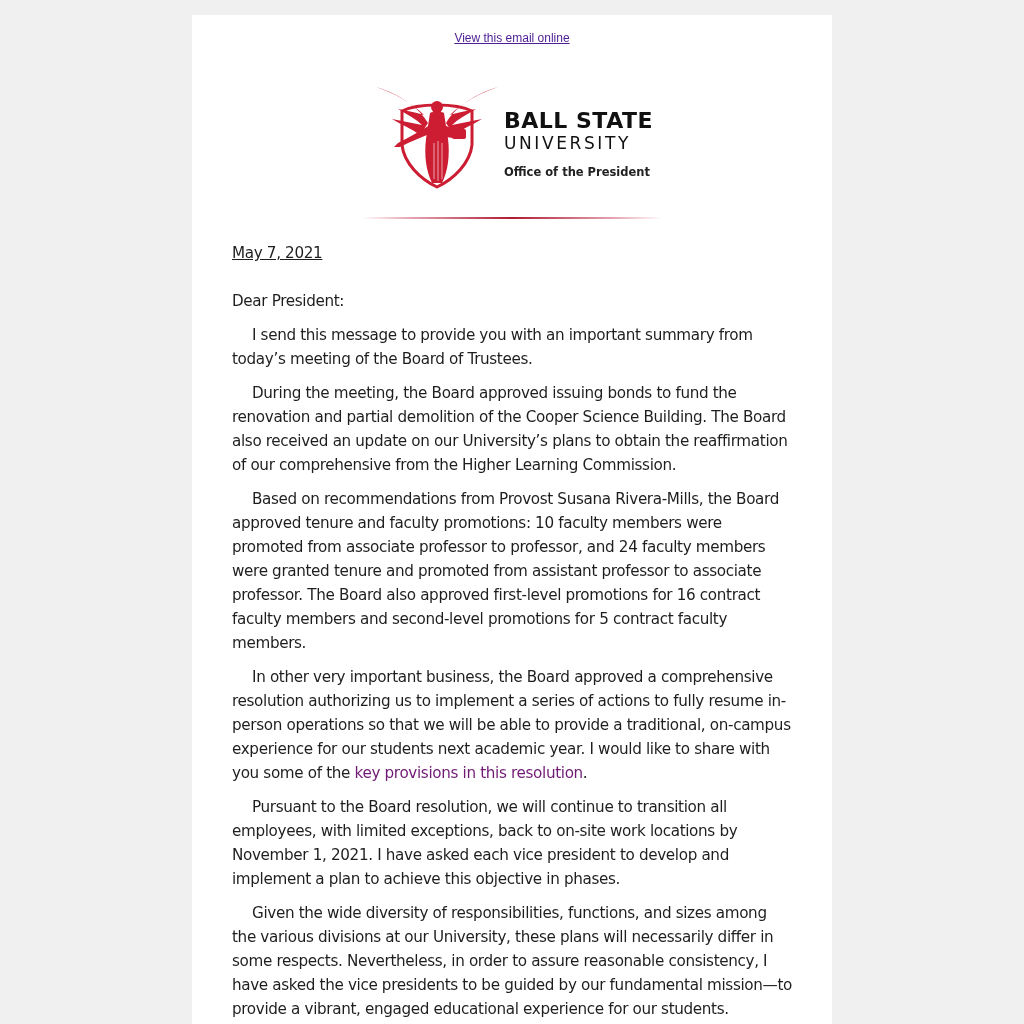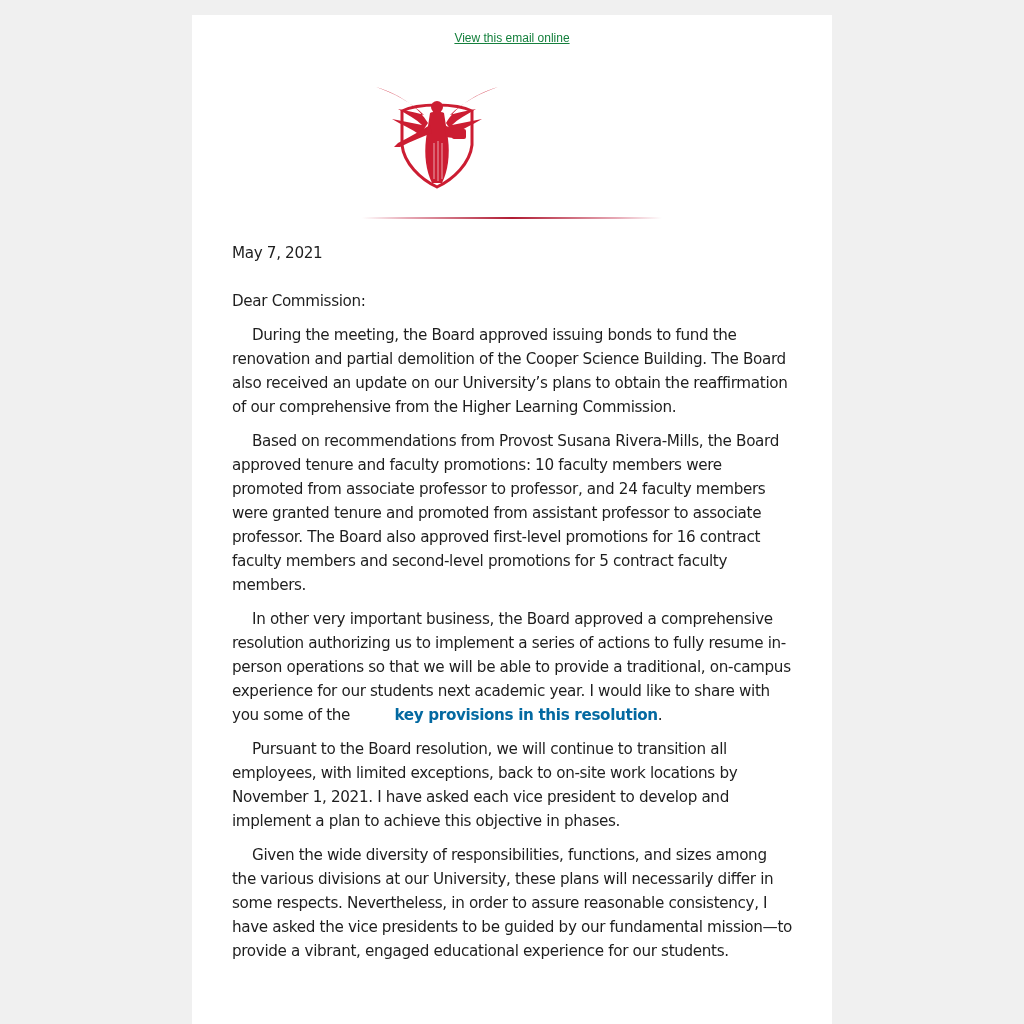--- a/index.html
+++ b/index.html
@@ -22,21 +22,21 @@
     position: absolute;
     top: 16px;
     left: 0;
     width: 640px;
     text-align: center;
     font-family: "Liberation Sans", sans-serif;
     font-size: 12px;
     line-height: 14px;
   }
   .view-online a {
-    color: #15803d;
+    color: #4c1d95;
     text-decoration: underline;
     cursor: pointer;
   }
   .logo {
     position: absolute;
     left: 182px;
     top: 70px;
     width: 280px;
     height: 110px;
   }
@@ -85,33 +85,33 @@
     font-size: 15.2px;
     line-height: 24px;
     color: #1e1e1e;
     letter-spacing: -0.35px;
   }
   .body-text p {
     margin: 0 0 10px 0;
   }
   .date {
     margin-bottom: 24px !important;
+    text-decoration: underline;
   }
   .salutation {
     margin-bottom: 10px !important;
   }
   .indent {
     text-indent: 20px;
   }
   .link {
-    color: #0369a1;
-    font-weight: bold;
+    color: #701a75;
+    font-weight: normal;
     text-decoration: none;
     cursor: pointer;
-    margin-left: 40px;
   }
 </style>
 </head>
 <body>
 
 <div class="card">
 
   <div class="view-online">
     <a>View this email online</a>
   </div>
@@ -124,27 +124,33 @@
 
       <path d="M28,26 C44,18 82,18 98,26 L98,60 C96,78 80,94 63,102 C46,94 30,78 28,60 Z" fill="none" stroke="#cc1d32" stroke-width="3"></path>
 
       <circle cx="63" cy="22" r="6" fill="#cc1d32"></circle>
       <path d="M56,28 C60,26 66,26 70,28 L74,54 C76,70 74,86 68,98 L58,98 C52,86 50,70 52,54 Z" fill="#cc1d32"></path>
       <path d="M56,40 C46,46 36,52 24,58 L20,62 L26,62 C38,56 48,52 58,48 Z" fill="#cc1d32"></path>
       <path d="M70,40 L84,46 L86,54 L72,52 Z" fill="#cc1d32"></path>
       <rect x="78" y="44" width="14" height="10" rx="2" fill="#cc1d32"></rect>
       <path d="M60,58 L60,94 M64,56 L64,96 M68,58 L68,94" stroke="#ffffff" stroke-width="1" opacity="0.6"></path>
     </svg>
+    <div class="logo-text">
+      <div class="logo-name">BALL STATE</div>
+      <div class="logo-univ">UNIVERSITY</div>
+      <div class="logo-office">Office of the President</div>
+    </div>
   </div>
 
   <div class="divider"></div>
 
   <div class="body-text">
     <p class="date">May 7, 2021</p>
-    <p class="salutation">Dear Commission:</p>
+    <p class="salutation">Dear President:</p>
+    <p class="indent">I send this message to provide you with an important summary from today’s meeting of the Board of Trustees.</p>
     <p class="indent">During the meeting, the Board approved issuing bonds to fund the renovation and partial demolition of the Cooper Science Building. The Board also received an update on our University’s plans to obtain the reaffirmation of our comprehensive from the Higher Learning Commission.</p>
     <p class="indent">Based on recommendations from Provost Susana Rivera-Mills, the Board approved tenure and faculty promotions: 10 faculty members were promoted from associate professor to professor, and 24 faculty members were granted tenure and promoted from assistant professor to associate professor. The Board also approved first-level promotions for 16 contract faculty members and second-level promotions for 5 contract faculty members.</p>
     <p class="indent"><span>In other very important business, the Board approved a comprehensive resolution authorizing us to implement a series of actions to fully resume in-person operations so that we will be able to provide a traditional, on-campus experience for our students next academic year. I would like to share with you some of the </span><a class="link">key provisions in this resolution</a><span>.</span></p>
     <p class="indent">Pursuant to the Board resolution, we will continue to transition all employees, with limited exceptions, back to on-site work locations by November 1, 2021. I have asked each vice president to develop and implement a plan to achieve this objective in phases.</p>
     <p class="indent">Given the wide diversity of responsibilities, functions, and sizes among the various divisions at our University, these plans will necessarily differ in some respects. Nevertheless, in order to assure reasonable consistency, I have asked the vice presidents to be guided by our fundamental mission—to provide a vibrant, engaged educational experience for our students.</p>
   </div>
 
 </div>
 
 </body></html>

